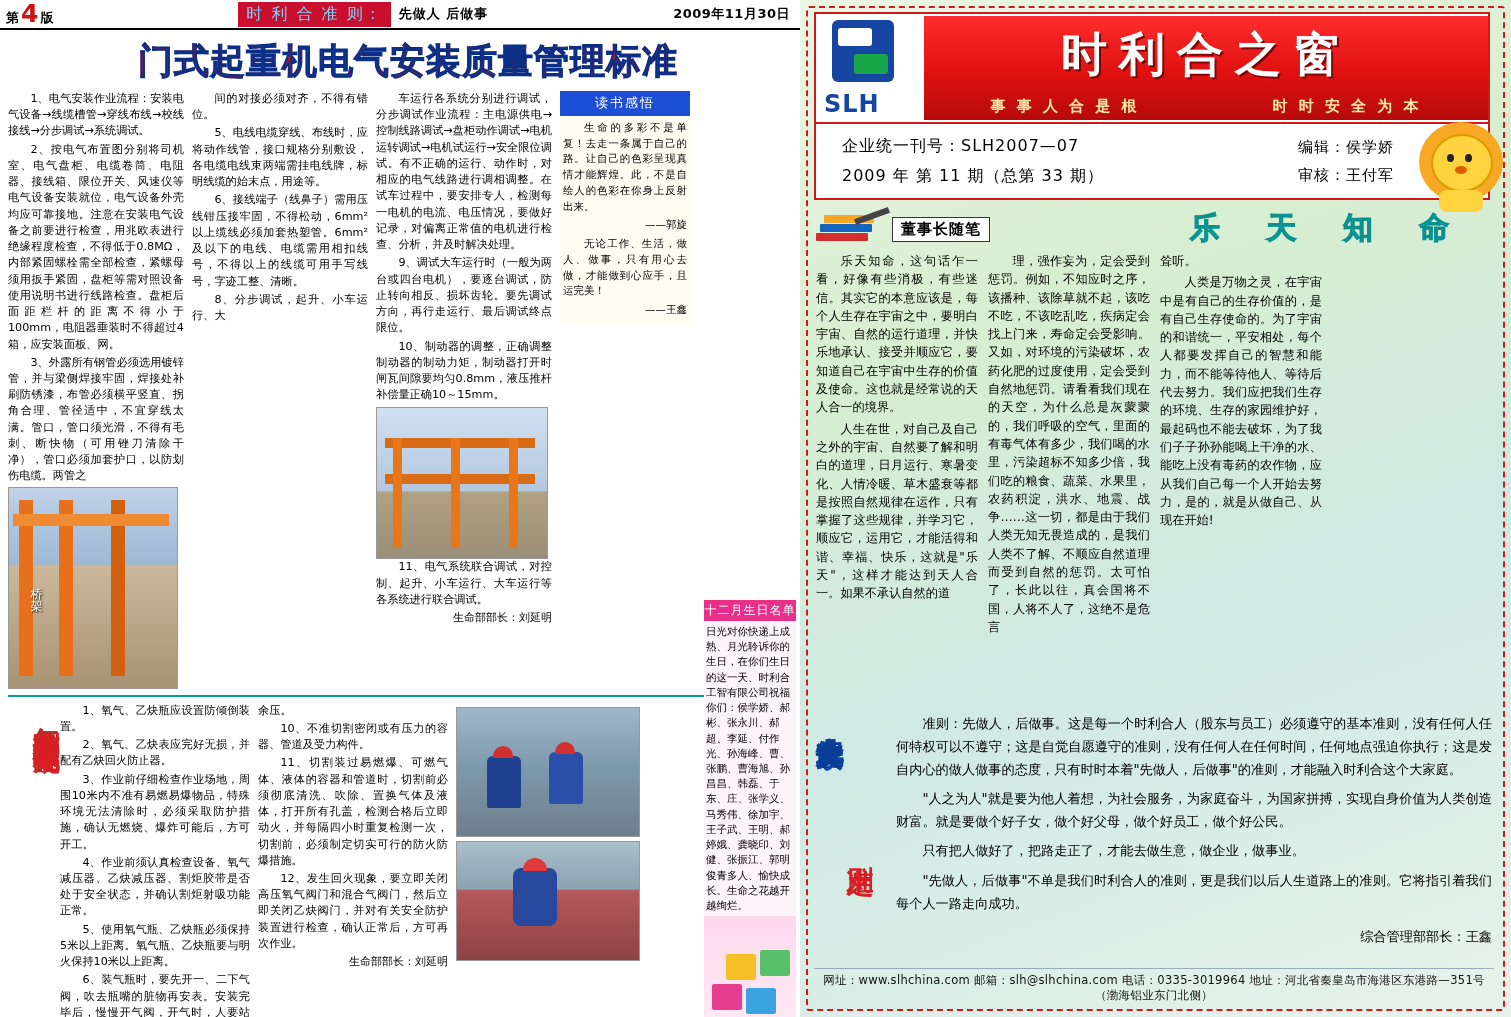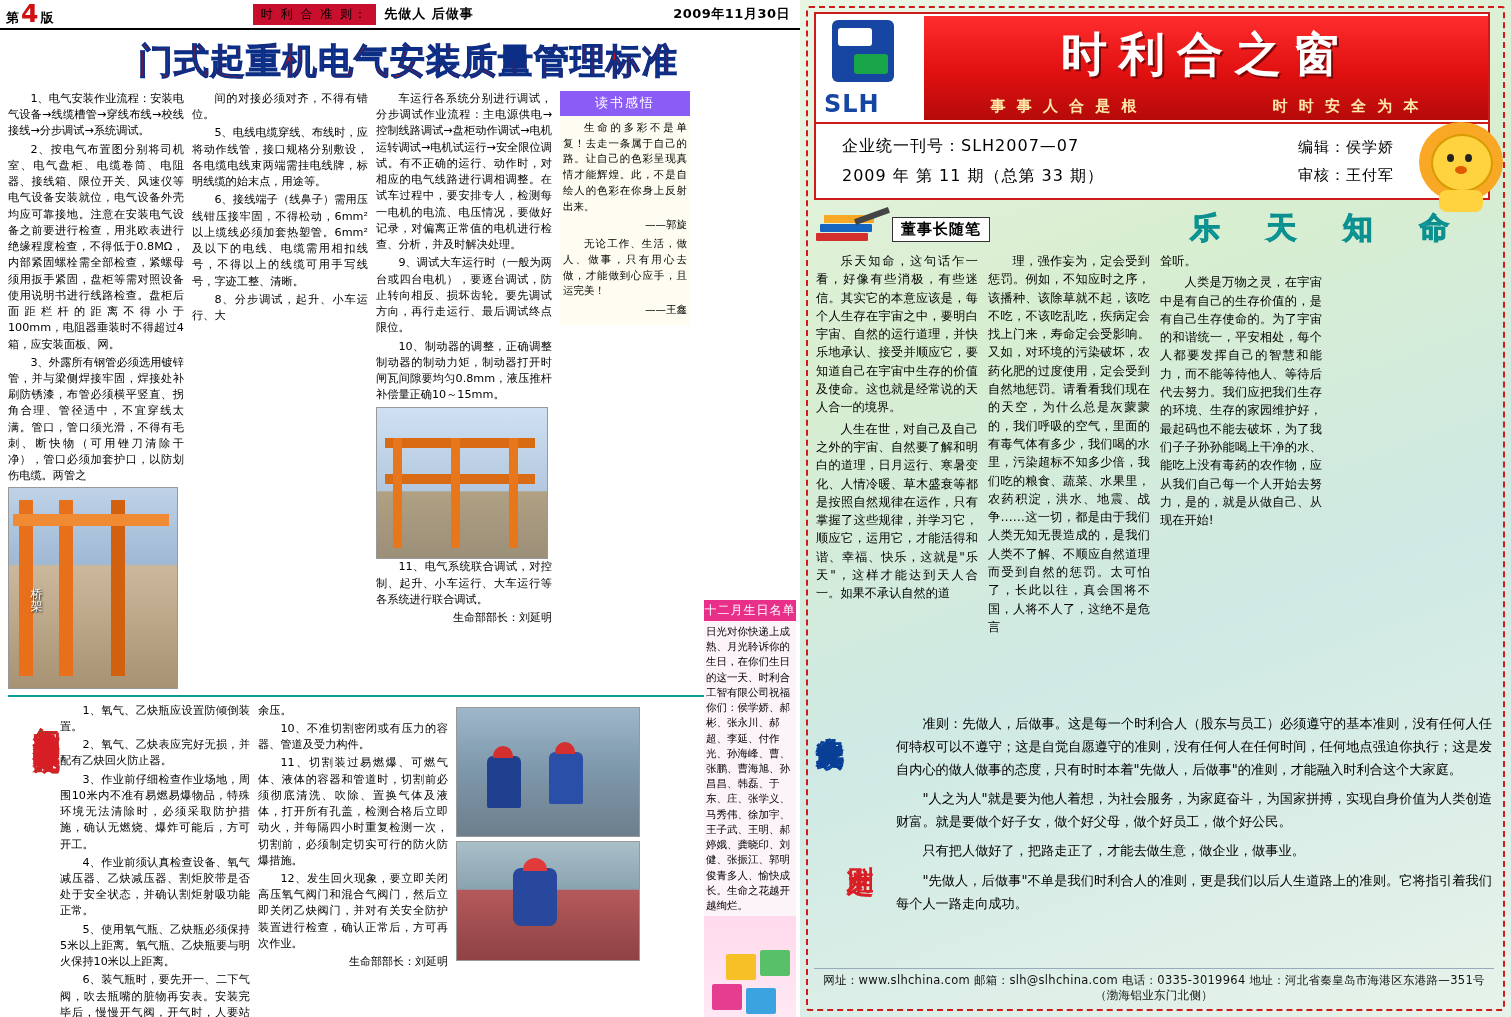--- a/index.html
+++ b/index.html
@@ -14,21 +14,21 @@
 
   
   .left-page{width:800px;height:1017px;position:relative;background:#ffffff;box-sizing:border-box;}
 
   .masthead{height:28px;display:flex;align-items:center;border-bottom:2px solid #000;position:relative;}
   .page-no{display:flex;align-items:baseline;padding-left:6px;font-weight:bold;}
   .page-no .t1{font-size:13px;color:#000;}
   .page-no .big{font-size:25px;color:#cf1111;font-weight:bold;line-height:1;margin:0 2px;}
   .page-no .t2{font-size:13px;color:#000;}
   .mast-center{flex:1;display:flex;justify-content:center;align-items:center;}
-  .mast-pill{background:#c8102e;color:#000000;font-size:12px;padding:2px 8px;letter-spacing:2px;}
+  .mast-pill{background:#c8102e;color:#7dd3fc;font-size:16px;padding:2px 8px;letter-spacing:2px;}
   .mast-slogan{font-size:13px;font-weight:bold;color:#000;margin-left:8px;letter-spacing:1px;}
   .mast-date{font-size:13px;font-weight:bold;padding-right:10px;letter-spacing:0.5px;}
 
   .headline{
     text-align:center;
     font-size:35px;
     font-weight:bold;
     letter-spacing:1px;
     color:#c1111b;
     -webkit-text-stroke:1px #0b2e86;
@@ -150,21 +150,21 @@
   .culture{position:absolute;left:812px;top:716px;width:64px;height:250px;}
   .culture-t{color:#1e6fd9;font-size:27px;font-weight:bold;writing-mode:vertical-rl;text-orientation:upright;letter-spacing:1px;-webkit-text-stroke:0.6px #0a3f96;}
   .culture-t2{color:#d81f26;font-size:27px;font-weight:bold;writing-mode:vertical-rl;text-orientation:upright;position:absolute;left:30px;top:130px;}
 
   .principle{position:absolute;left:896px;top:712px;width:596px;font-size:13.2px;line-height:1.75;text-align:justify;}
   .principle p{margin:0 0 6px 0;text-indent:2em;}
   .principle .sign2{text-align:right;text-indent:0;margin-top:10px;}
 
   .footer{position:absolute;left:14px;right:14px;bottom:14px;border-top:1px solid #9ab;padding-top:4px;font-size:11.5px;color:#111;text-align:center;letter-spacing:0.3px;}
 
-  .reading-head{background:#8b5cf6;color:#fff;font-size:13px;text-align:center;letter-spacing:2px;padding:3px 0;}
+  .reading-head{background:#1d4ed8;color:#fff;font-size:13px;text-align:center;letter-spacing:2px;padding:3px 0;}
   .reading-body{font-size:10.5px;line-height:1.5;padding:4px 3px;writing-mode:horizontal-tb;background:#fffdf2;}
   .reading-body p{margin:0 0 3px 0;text-indent:2em;}
 </style>
 </head>
 <body>
 
 <div class="page">
 
   <div class="left-page">
 
@@ -334,17 +334,18 @@
   <div class="culture">
     <div class="culture-t">企业文化解读</div>
     <div class="culture-t2">之准则</div>
   </div>
 
   <div class="principle">
     <p>准则：先做人，后做事。这是每一个时利合人（股东与员工）必须遵守的基本准则，没有任何人任何特权可以不遵守；这是自觉自愿遵守的准则，没有任何人在任何时间，任何地点强迫你执行；这是发自内心的做人做事的态度，只有时时本着"先做人，后做事"的准则，才能融入时利合这个大家庭。</p>
     <p>"人之为人"就是要为他人着想，为社会服务，为家庭奋斗，为国家拼搏，实现自身价值为人类创造财富。就是要做个好子女，做个好父母，做个好员工，做个好公民。</p>
     <p>只有把人做好了，把路走正了，才能去做生意，做企业，做事业。</p>
     <p>"先做人，后做事"不单是我们时利合人的准则，更是我们以后人生道路上的准则。它将指引着我们每个人一路走向成功。</p>
+    <p class="sign2">综合管理部部长：王鑫</p>
   </div>
 
   <div class="footer" style="left:814px;width:680px">网址：www.slhchina.com    邮箱：slh@slhchina.com    电话：0335-3019964    地址：河北省秦皇岛市海港区东港路—351号（渤海铝业东门北侧）</div>
 
 </div>
 
 </body></html>

